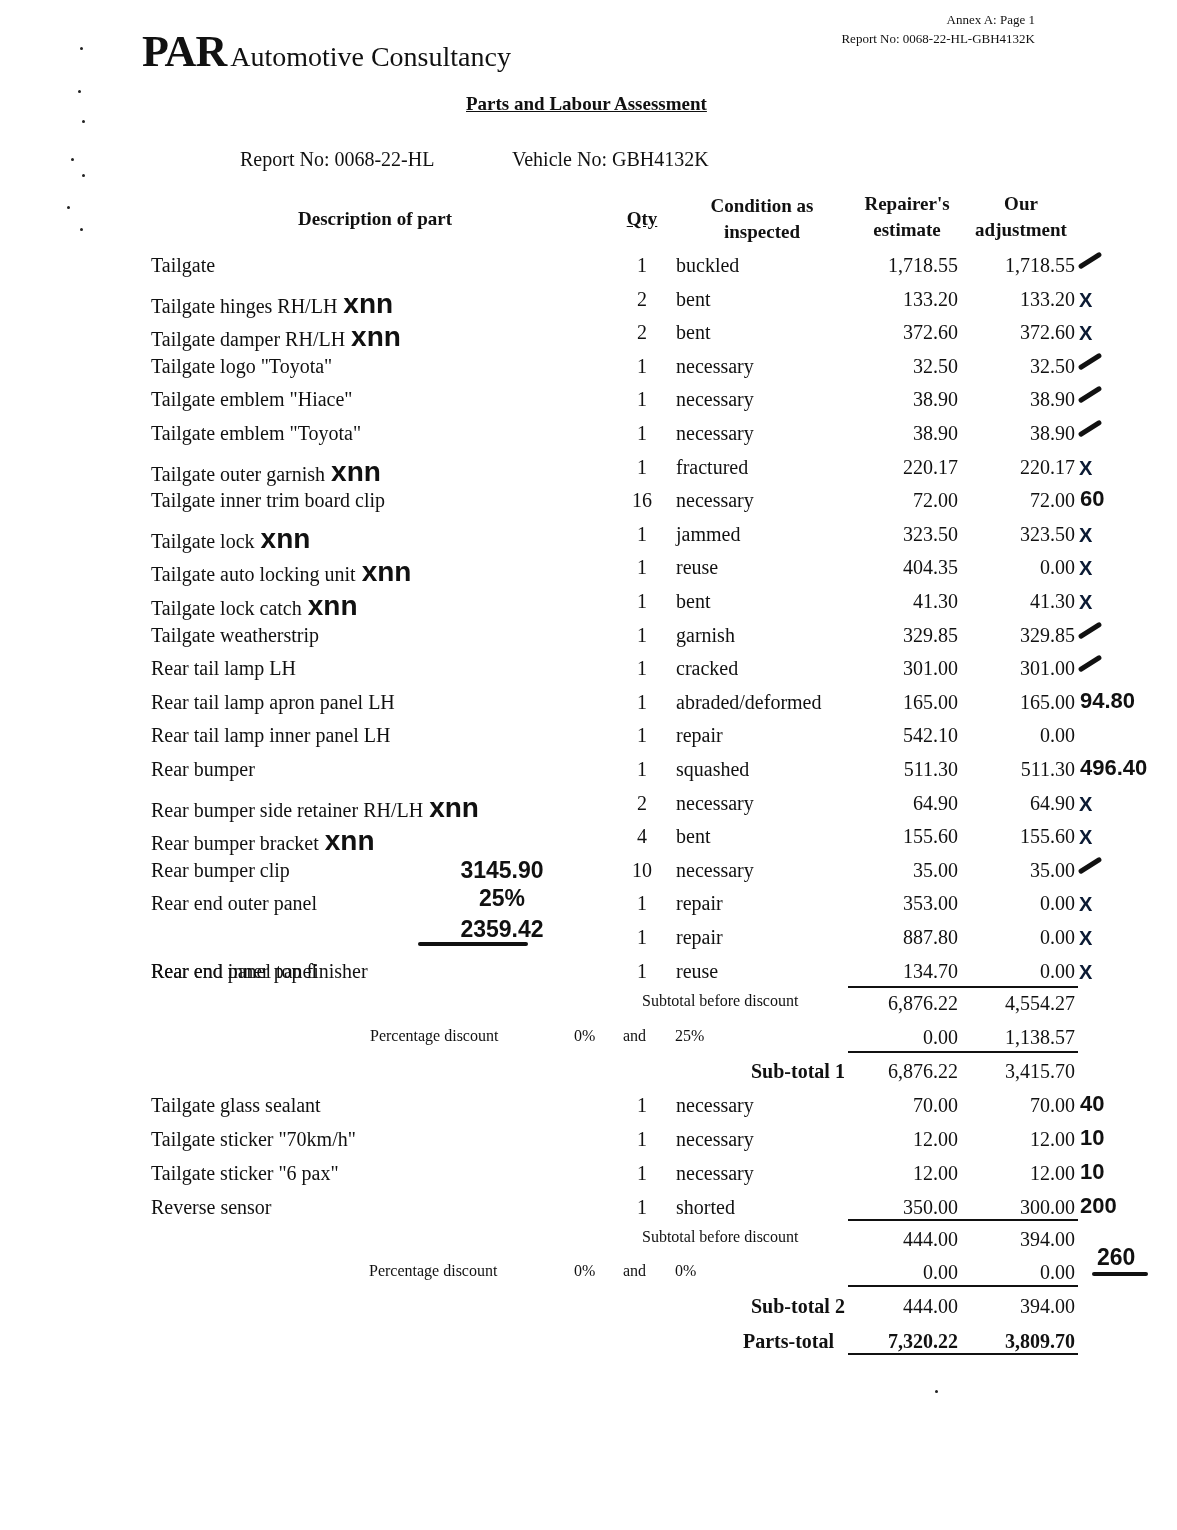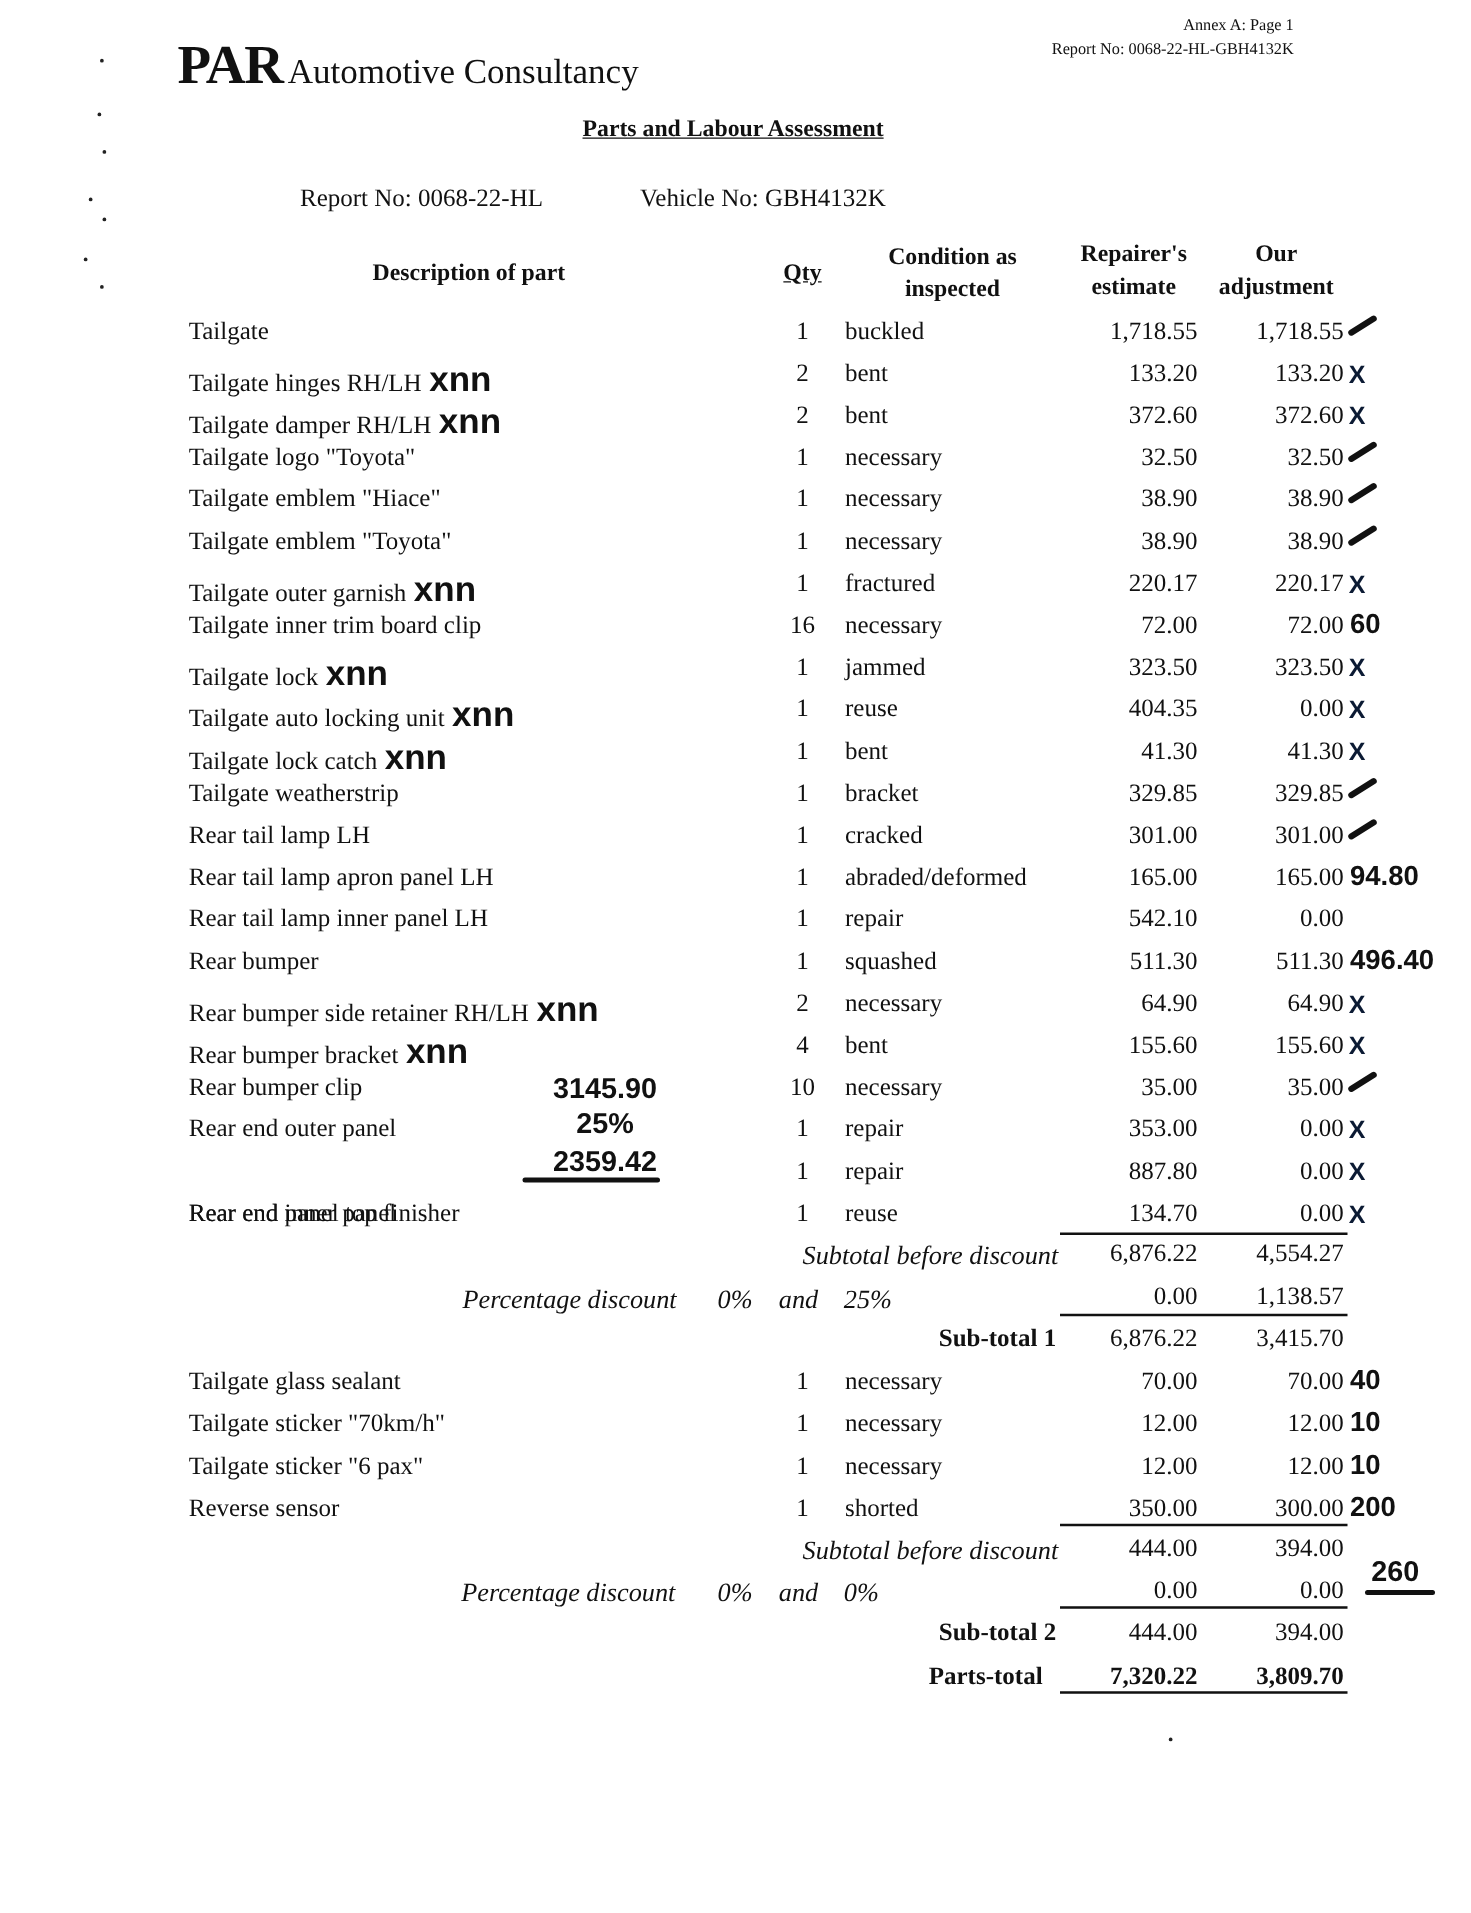--- a/index.html
+++ b/index.html
@@ -16,24 +16,24 @@
   .desc { left: 151px; font-size: 20px; }
   .qty { font-size: 20px; width: 40px; text-align: center; left: 622px; }
   .cond { left: 676px; font-size: 20px; }
   .est { font-size: 20px; width: 110px; text-align: right; left: 848px; }
   .adj { font-size: 20px; width: 110px; text-align: right; left: 965px; }
   .hw { font-family: "Liberation Sans", "DejaVu Sans", sans-serif; font-weight: bold; color: #111; }
   .xnn { font-size: 28px; margin-left: 6px; }
   .mark-x { left: 1079px; font-size: 20px; color: #0b1a33; }
   .mark-n { left: 1080px; font-size: 22px; }
   .tick { left: 1077px; width: 26px; height: 5px; background: #111; border-radius: 3px; transform: rotate(-32deg); }
-  .ital { font-style: italic; font-size: 21px; }
+  .ital { font-size: 16px; }
   .bold { font-weight: bold; font-size: 20px; }
   .rule { height: 2px; background: #111; }
-  .calc { font-size: 23px; text-align: center; width: 120px; left: 424px; }
+  .calc { font-size: 23px; text-align: center; width: 120px; left: 442px; }
   .speck { width: 3px; height: 3px; background: #222; border-radius: 50%; }
 </style>
 </head>
 <body>
 
 <div class="abs annex">
   <div>Annex A: Page 1</div>
   <div>Report No: 0068-22-HL-GBH4132K</div>
 </div>
 
@@ -146,21 +146,21 @@
       <div class="abs desc" style="top:590px"><span>Tailgate lock catch</span><span class="hw xnn">xnn</span></div>
       <div class="abs qty" style="top:590px">1</div>
       <div class="abs cond" style="top:590px">bent</div>
       <div class="abs est" style="top:590px">41.30</div>
       <div class="abs adj" style="top:590px">41.30</div>
       <div class="abs hw mark-x" style="top:591px">X</div>
     </div>
     <div>
       <div class="abs desc" style="top:623.6px"><span>Tailgate weatherstrip</span></div>
       <div class="abs qty" style="top:623.6px">1</div>
-      <div class="abs cond" style="top:623.6px">bracket</div>
+      <div class="abs cond" style="top:623.6px">garnish</div>
       <div class="abs est" style="top:623.6px">329.85</div>
       <div class="abs adj" style="top:623.6px">329.85</div>
       <div class="abs tick" style="top:627.6px"></div>
     </div>
     <div>
       <div class="abs desc" style="top:657.2px"><span>Rear tail lamp LH</span></div>
       <div class="abs qty" style="top:657.2px">1</div>
       <div class="abs cond" style="top:657.2px">cracked</div>
       <div class="abs est" style="top:657.2px">301.00</div>
       <div class="abs adj" style="top:657.2px">301.00</div>

